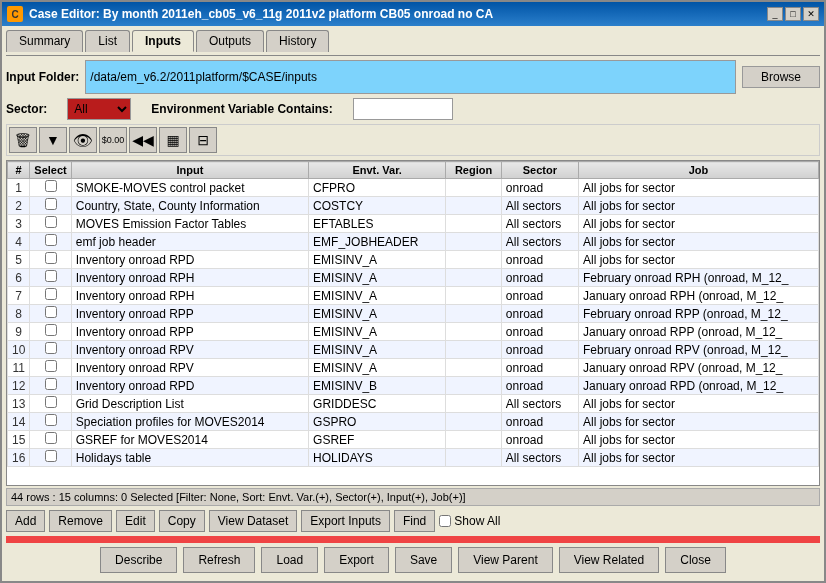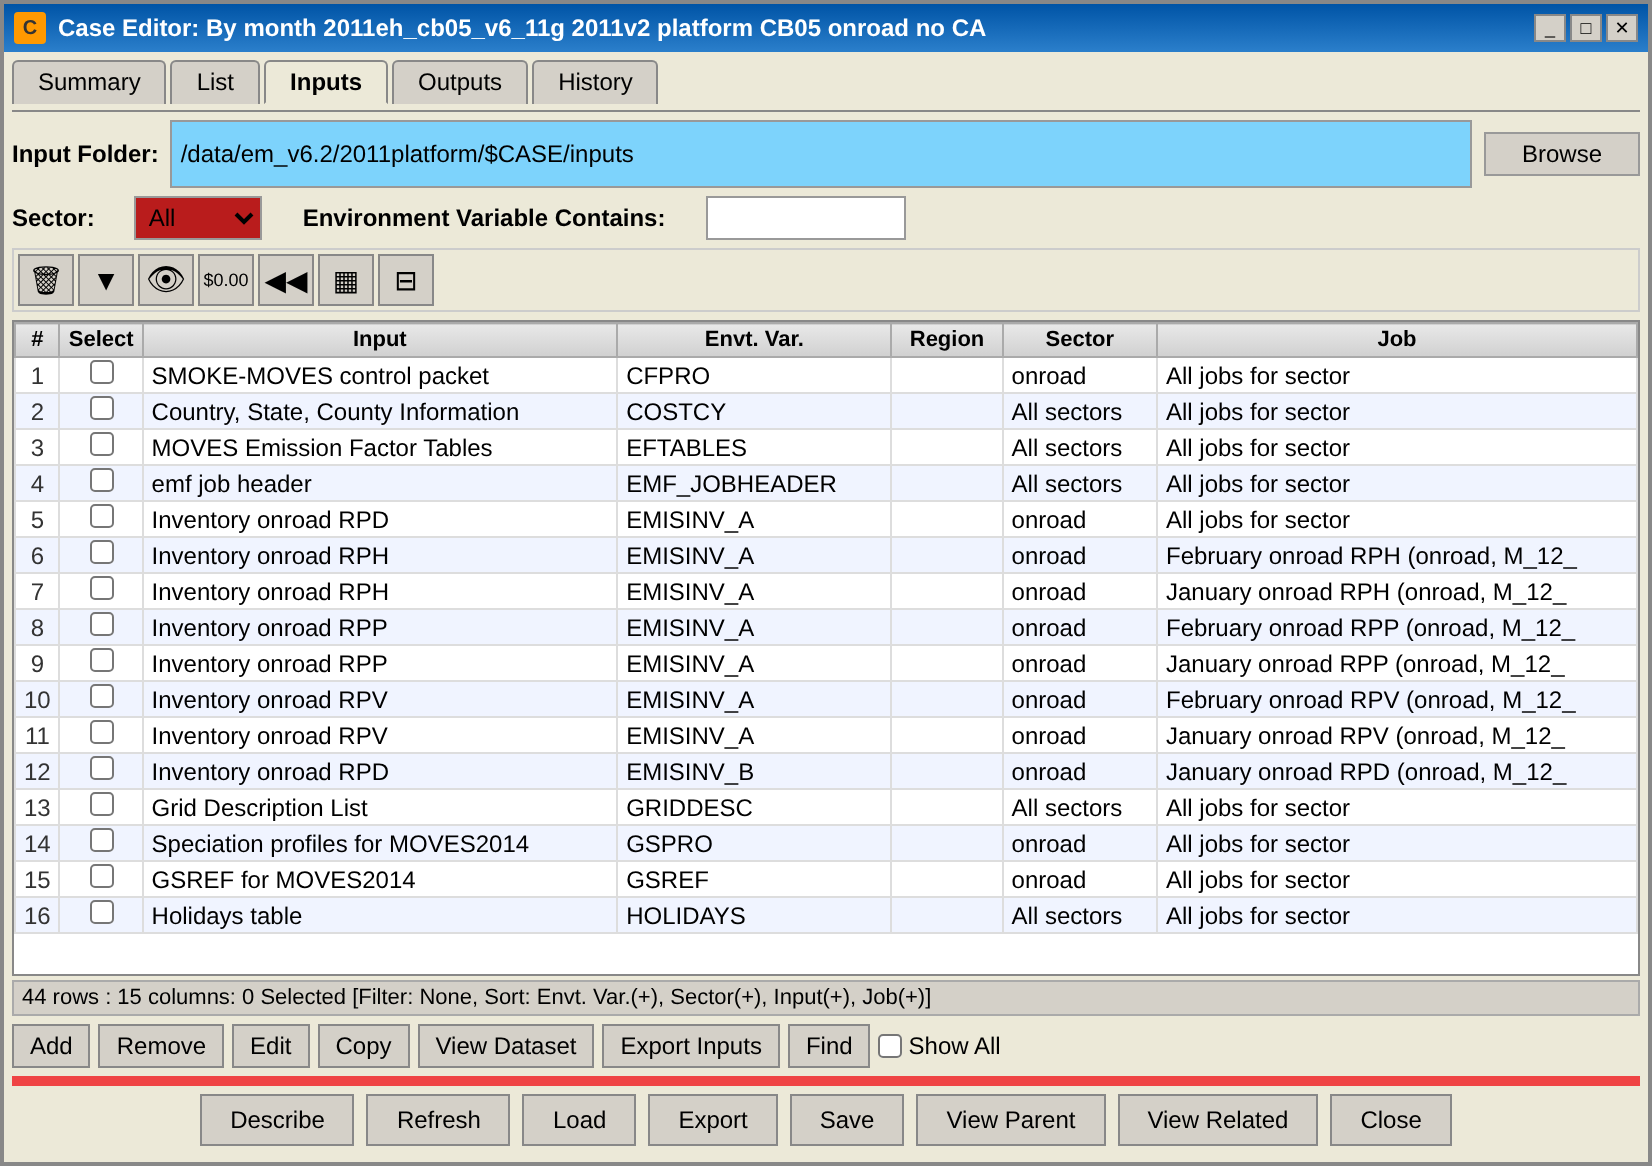--- a/index.html
+++ b/index.html
@@ -134,21 +134,21 @@
     .action-btn {
       padding: 2px 8px;
       background: #d4d0c8;
       border: 1px solid #888;
       cursor: pointer;
       height: 22px;
       font-size: 12px;
     }
     .show-all-wrapper { display: flex; align-items: center; gap: 3px; }
 
-    .bottom-bar { display: flex; align-items: center; justify-content: center; gap: 6px; margin-top: 4px; flex-shrink: 0; padding: 4px; border-top: 5px solid #ef4444; }
+    .bottom-bar { display: flex; align-items: center; justify-content: center; gap: 6px; margin-top: 4px; flex-shrink: 0; padding: 4px; border-top: 7px solid #ef4444; }
     .bottom-btn {
       padding: 3px 14px;
       background: #d4d0c8;
       border: 1px solid #888;
       cursor: pointer;
       height: 26px;
       font-size: 12px;
     }
   </style>
 </head>

